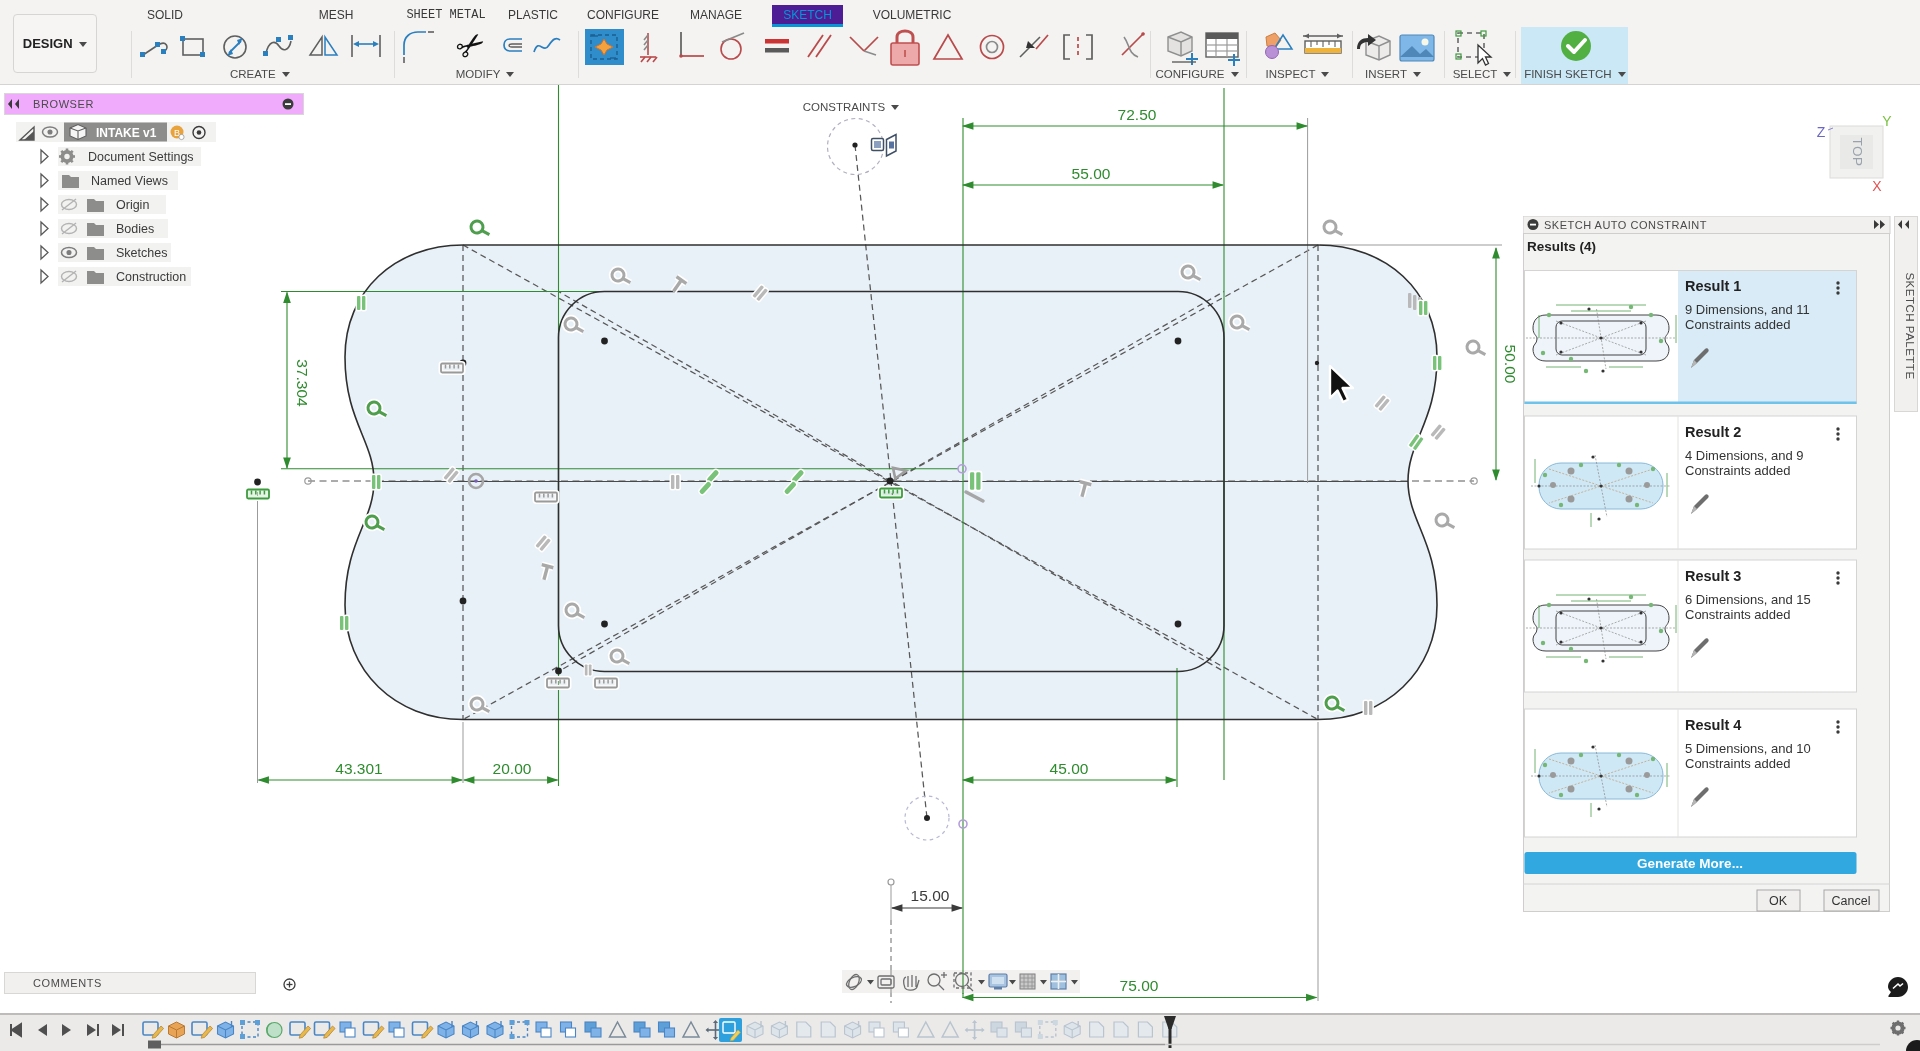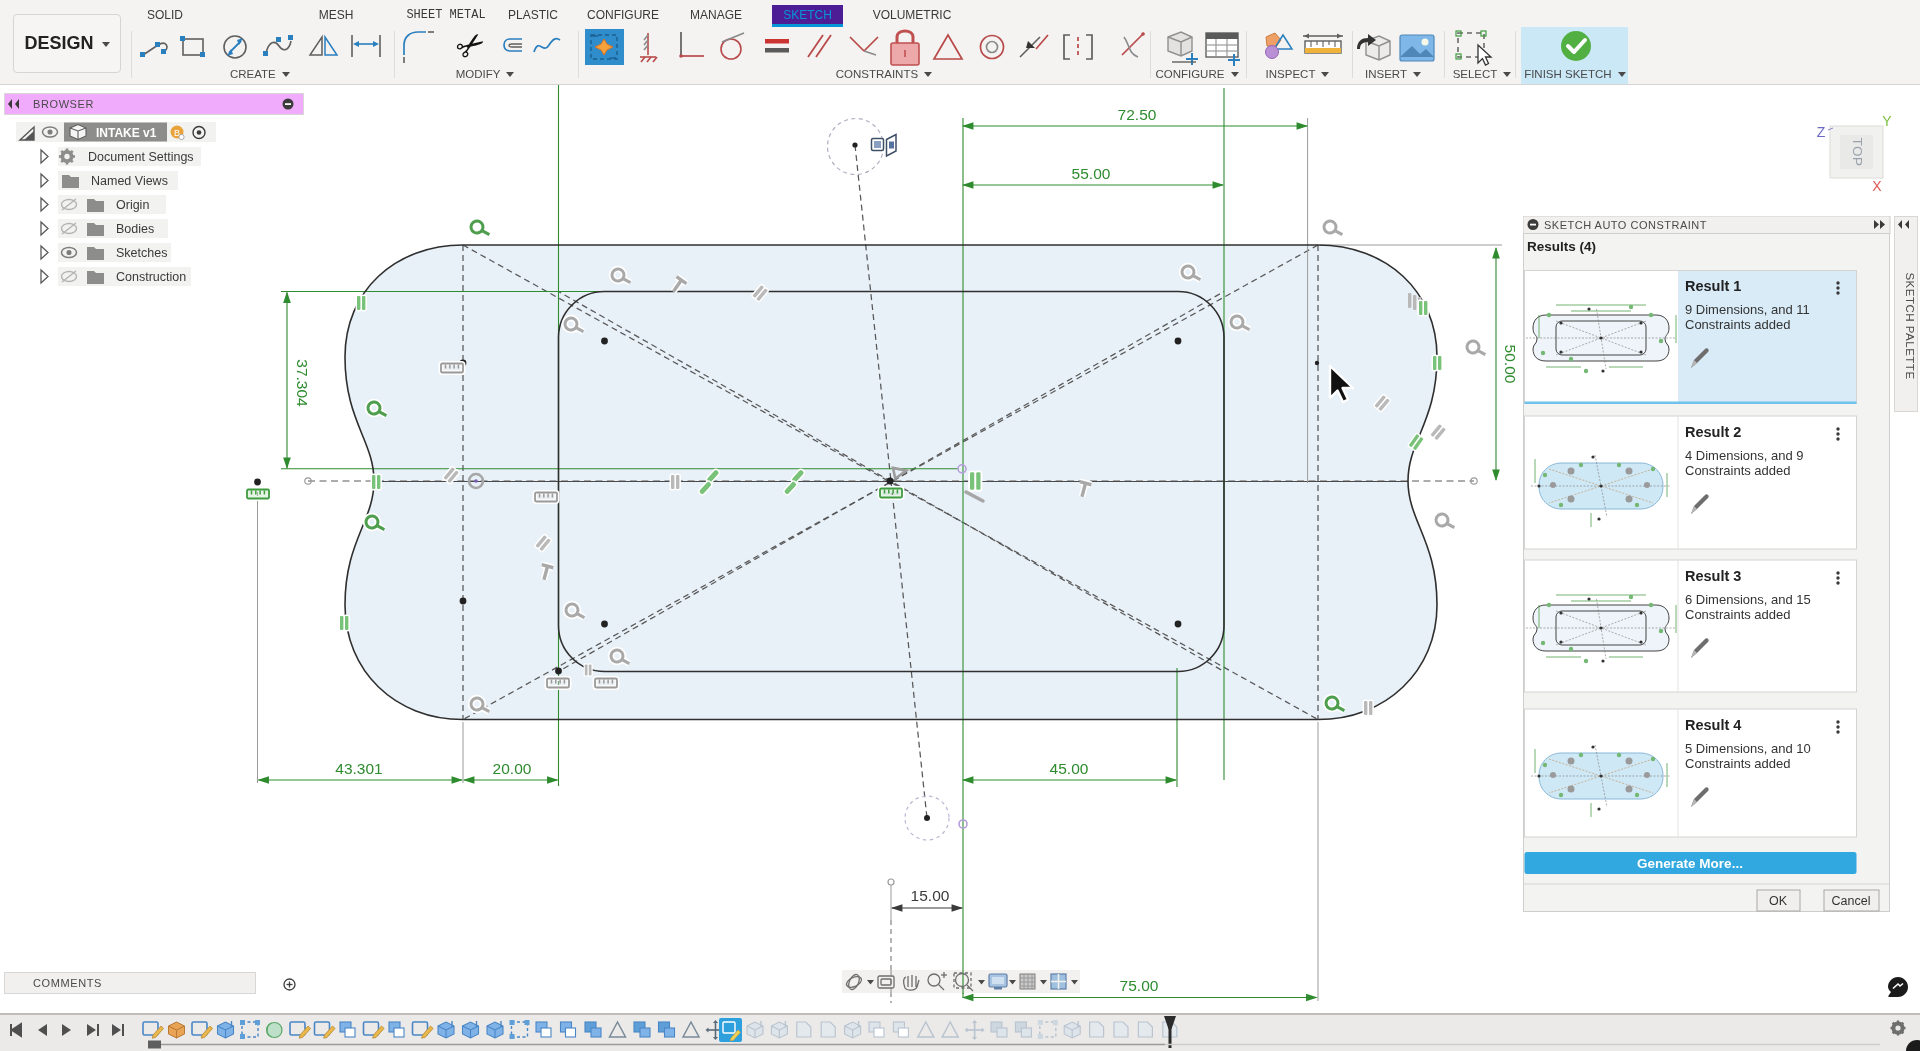--- a/index.html
+++ b/index.html
@@ -6,21 +6,21 @@
 html,body { width:1920px; height:1051px; overflow:hidden; background:#fff;
   font-family:"Liberation Sans", sans-serif; }
 .abs { position:absolute; }
 #menubar { position:absolute; left:0; top:0; width:1920px; height:27px; background:#f4f3f2; }
 .tab { position:absolute; top:5px; height:22px; line-height:21px; font-size:12px; color:#393939; text-align:center; }
 #tab-sketch { background:#4c1d95; color:#0696d7; border-bottom:3px solid #0696d7; }
 #toolbar { position:absolute; left:0; top:27px; width:1920px; height:58px; background:#f4f3f2; border-bottom:1px solid #d5d4d3; }
 .glabel { position:absolute; top:68px; font-size:11.5px; color:#4a4a4a; text-align:center; white-space:nowrap; }
 .gsep { position:absolute; top:31px; height:47px; width:1px; background:#dddcdb; }
 .caret { display:inline-block; width:0; height:0; border-left:4px solid transparent; border-right:4px solid transparent; border-top:5px solid #4a4a4a; vertical-align:middle; margin-left:3px; }
-#design-btn { position:absolute; left:13px; top:14px; width:108px; height:59px; background:#f6f5f4; border:1px solid #d7d5d3; border-radius:4px; text-align:center; line-height:57px; font-size:18px; font-weight:bold; color:#222; }
+#design-btn { position:absolute; left:13px; top:14px; width:84px; height:59px; background:#f6f5f4; border:1px solid #d7d5d3; border-radius:4px; text-align:center; line-height:57px; font-size:13px; font-weight:bold; color:#222; }
 #browser { position:absolute; left:4px; top:93px; width:300px; height:22px; background:#f0abfc; border:1px solid #d8d7d6; }
 #rightpanel { position:absolute; left:1523px; top:216px; width:367px; height:696px; background:#f3f3f2; border:1px solid #cfcecd; }
 #palettetab { position:absolute; left:1894px; top:216px; width:24px; height:196px; background:#f1f0ef; border:1px solid #d8d7d6; }
 #comments { position:absolute; left:4px; top:972px; width:252px; height:22px; background:#f1f0ef; border:1px solid #d8d7d6; }
 #navbar { position:absolute; left:842px; top:970px; width:238px; height:23px; background:rgba(241,240,239,0.92); }
 #timeline { position:absolute; left:0; top:1013px; width:1920px; height:38px; background:#ebeae9; border-top:2px solid #bdbcbb; }
 </style>
 </head>
 <body>
 
@@ -36,21 +36,21 @@
 <div class="tab" style="left:584px;width:78px;">CONFIGURE</div>
 <div class="tab" style="left:678px;width:76px;">MANAGE</div>
 <div class="tab" id="tab-sketch" style="left:772px;width:71px;">SKETCH</div>
 <div class="tab" style="left:861px;width:102px;">VOLUMETRIC</div>
 
 <div id="toolbar"></div>
 <div id="design-btn">DESIGN <span class="caret"></span></div>
 
 <div class="glabel" style="left:205px;width:110px;">CREATE <span class="caret"></span></div>
 <div class="glabel" style="left:430px;width:110px;">MODIFY <span class="caret"></span></div>
-<div class="glabel" style="left:824px;width:120px;">CONSTRAINTS <span class="caret"></span></div>
+<div class="glabel" style="left:791px;width:120px;margin-top:33px;">CONSTRAINTS <span class="caret"></span></div>
 <div class="glabel" style="left:1142px;width:110px;">CONFIGURE <span class="caret"></span></div>
 <div class="glabel" style="left:1250px;width:95px;">INSPECT <span class="caret"></span></div>
 <div class="glabel" style="left:1347px;width:92px;">INSERT <span class="caret"></span></div>
 <div class="glabel" style="left:1438px;width:88px;">SELECT <span class="caret"></span></div>
 <div class="abs" style="left:1521px;top:27px;width:107px;height:57px;background:#cbe8f7;"></div>
 <div class="glabel" style="left:1519px;width:112px;">FINISH SKETCH <span class="caret"></span></div>
 <div class="gsep" style="left:131px;"></div>
 <div class="gsep" style="left:394px;"></div>
 <div class="gsep" style="left:578px;"></div>
 <div class="gsep" style="left:1150px;"></div>

